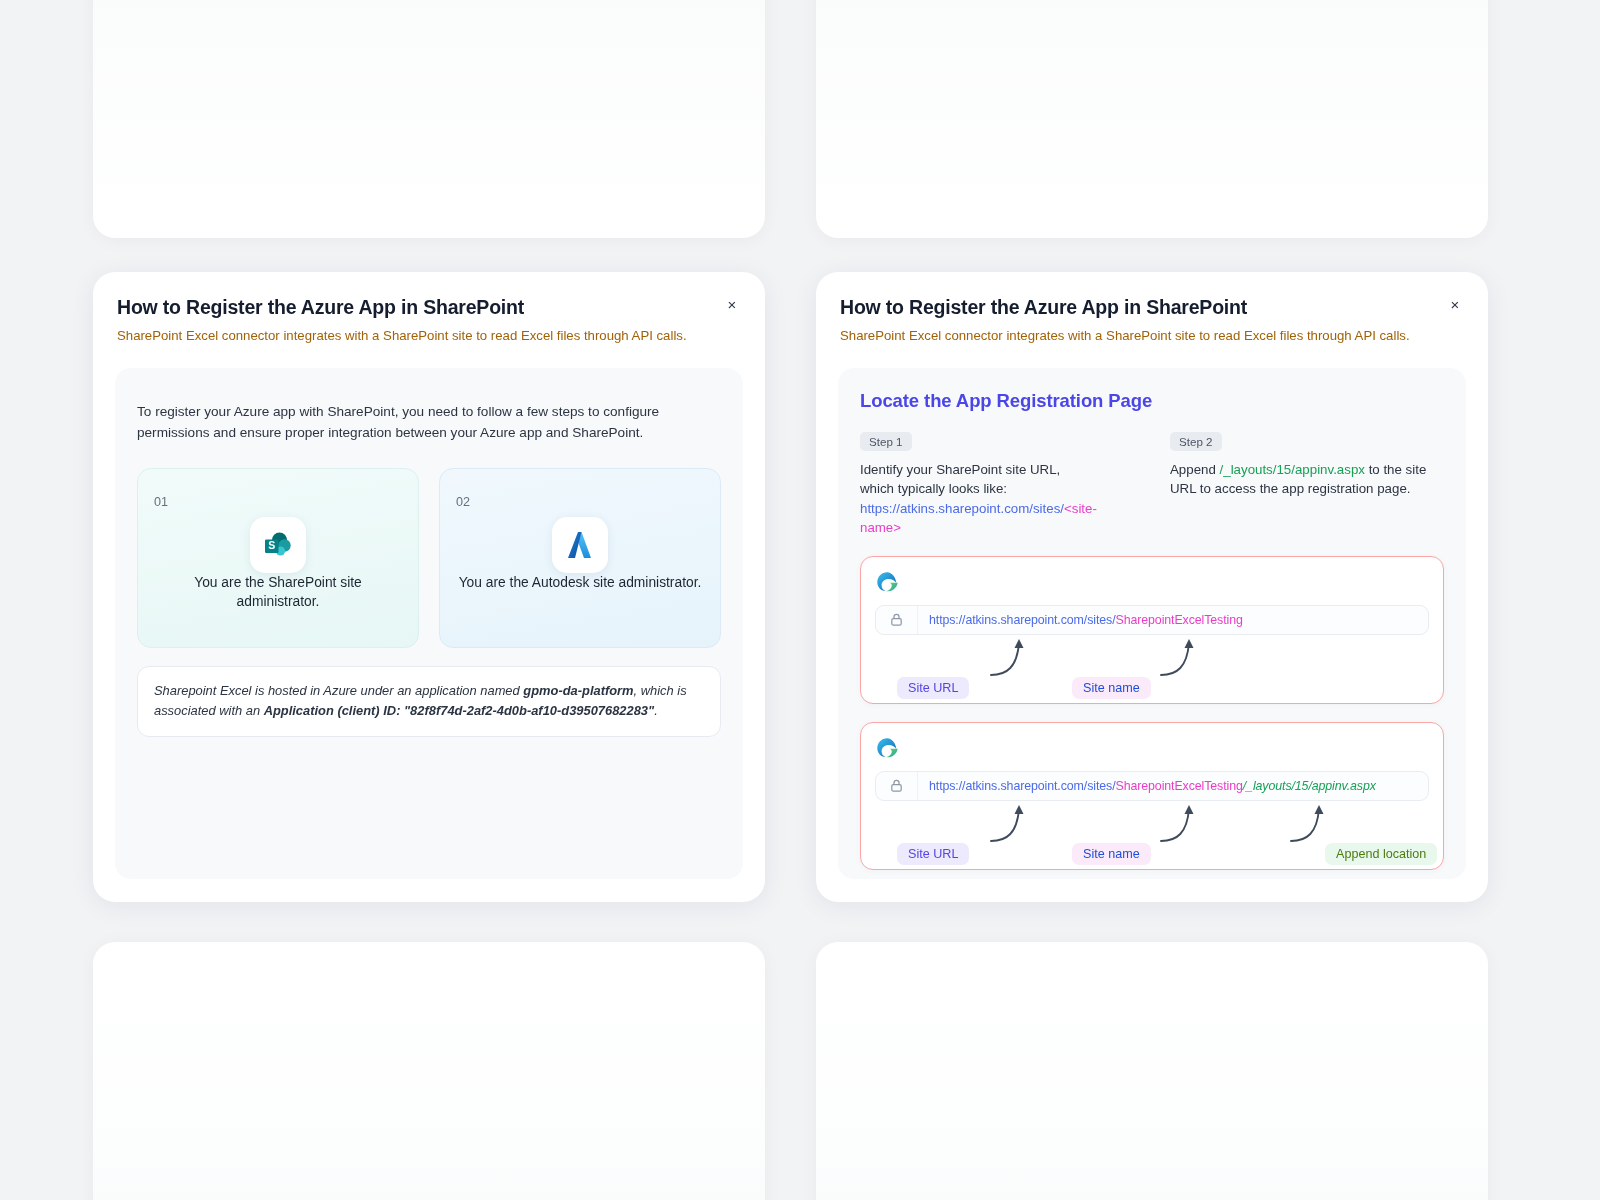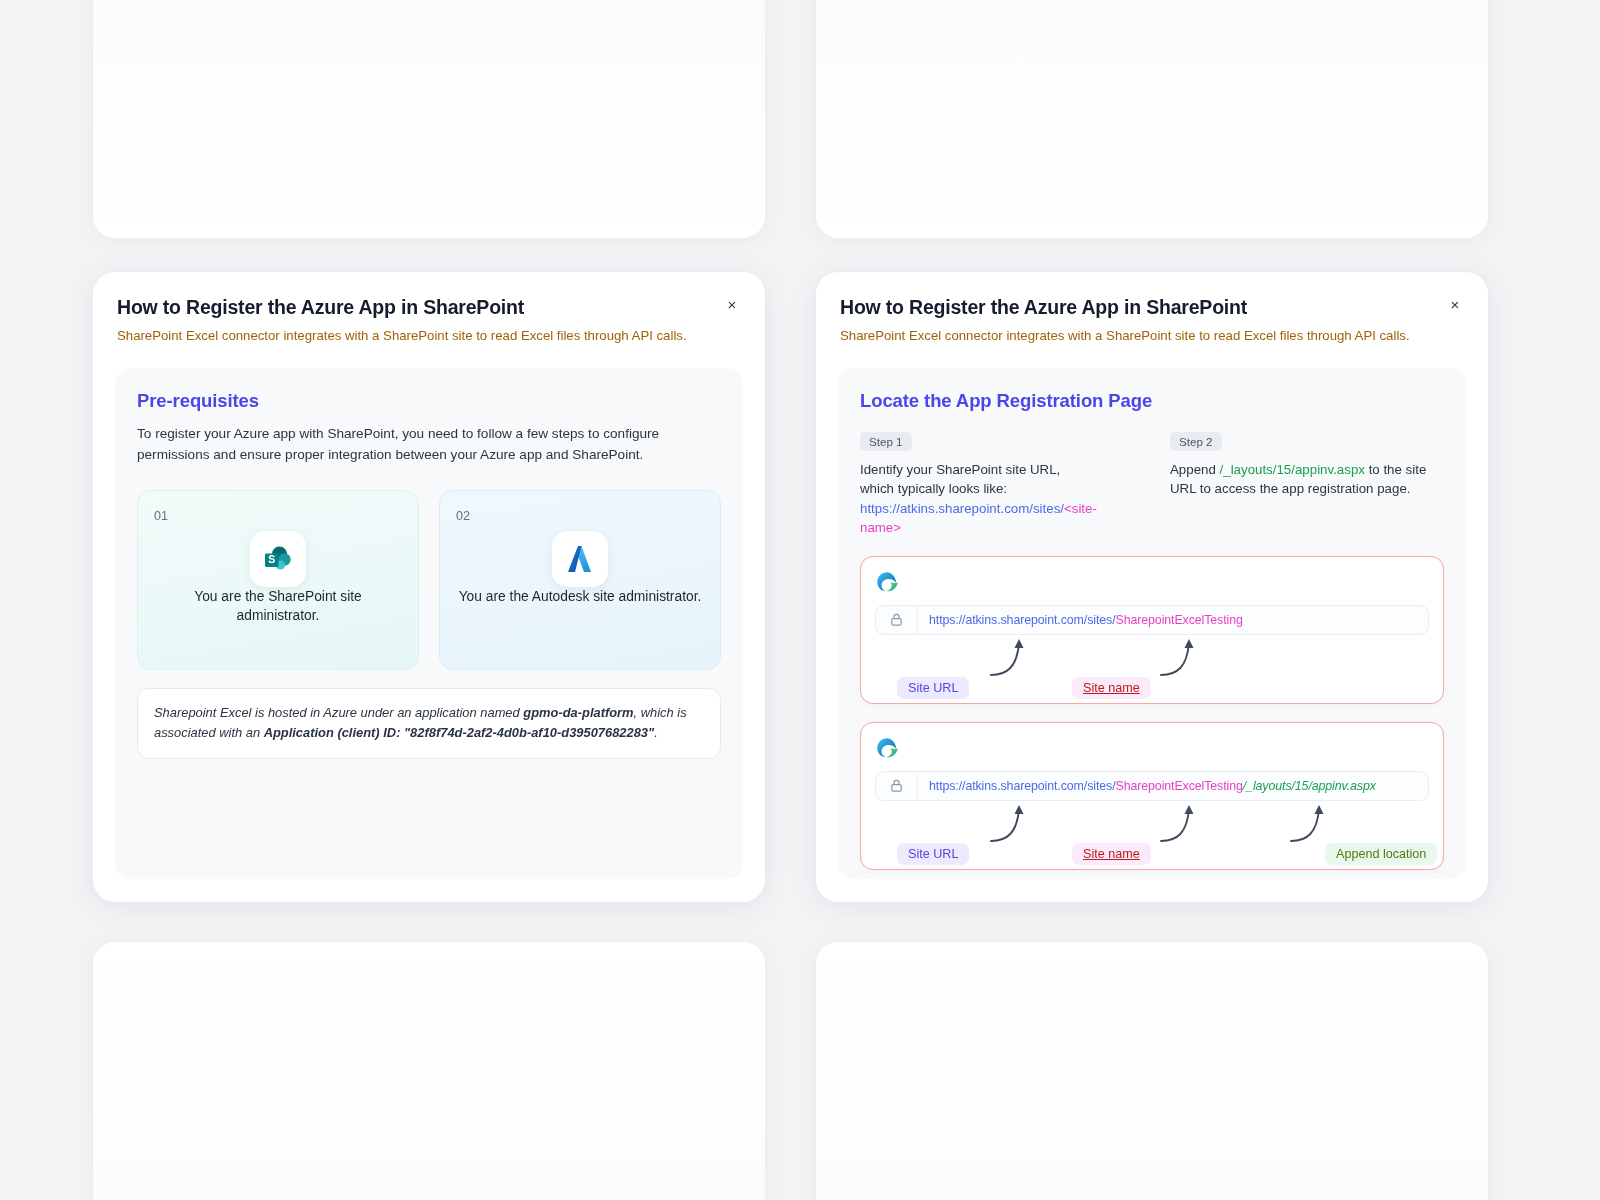--- a/index.html
+++ b/index.html
@@ -68,21 +68,21 @@
     font-size: 18.5px; font-weight: bold; color: #4b46e8;
     letter-spacing: -0.1px;
   }
   .section-body {
     font-size: 13.6px; color: #2d3543; line-height: 1.54; margin-top: 12px;
   }
 
   
   .prereq-row { display: flex; gap: 20px; margin-top: 24px; }
   .prereq-card {
-    flex: 1; border-radius: 14px; padding: 18px 16px 22px 16px;
+    flex: 1; border-radius: 14px; padding: 26px 16px 22px 16px;
     height: 180px; position: relative;
   }
   .prereq-card.c1 {
     background: linear-gradient(170deg, #f1fbfa 0%, #e6f7f5 100%);
     border: 1px solid #dcf0ee;
   }
   .prereq-card.c2 {
     background: linear-gradient(170deg, #f0f8fd 0%, #e6f3fb 100%);
     border: 1px solid #dbeaf6;
   }
@@ -145,21 +145,21 @@
   }
   .url-text .seg-append { font-style: italic; }
 
   .ann-row { position: relative; height: 46px; margin-top: 6px; }
   .ann-badge {
     position: absolute; top: 36px;
     font-size: 12.6px; padding: 4px 11px; border-radius: 7px;
     white-space: nowrap;
   }
   .ann-blue  { background: #eceafc; color: #5546e0; }
-  .ann-pink  { background: #fbeafa; color: #b91c1c; text-decoration: underline; }
+  .ann-pink  { background: #fbeafa; color: #1d4ed8; }
   .ann-green { background: #e8f8ed; color: #4d7c0f; }
 
   .arrow-svg { position: absolute; top: -6px; overflow: visible; }
 
   svg { display: block; }
 </style>
 </head>
 <body>
 
 <div class="stage">
@@ -170,21 +170,20 @@
   <div class="ghost-card ghost-bot-right"></div>
 
   <div class="panel panel-left">
     <div class="panel-head">
       <div class="panel-title">How to Register the Azure App in SharePoint</div>
       <div class="panel-sub">SharePoint Excel connector integrates with a SharePoint site to read Excel files through API calls.</div>
       <button class="close-btn">×</button>
     </div>
 
     <div class="inner-panel">
-      <div class="section-title">Pre-requisites</div>
       <div class="section-body">To register your Azure app with SharePoint, you need to follow a few steps to configure permissions and ensure proper integration between your Azure app and SharePoint.</div>
 
       <div class="prereq-row">
 
         <div class="prereq-card c1">
           <div class="prereq-num">01</div>
           <div class="icon-tile">
             <svg width="34" height="34" viewBox="0 0 34 34">
               <circle cx="18.5" cy="12" r="7.6" fill="#036c70"></circle>
               <circle cx="23.5" cy="17.5" r="6.2" fill="#1a9ba1"></circle>

